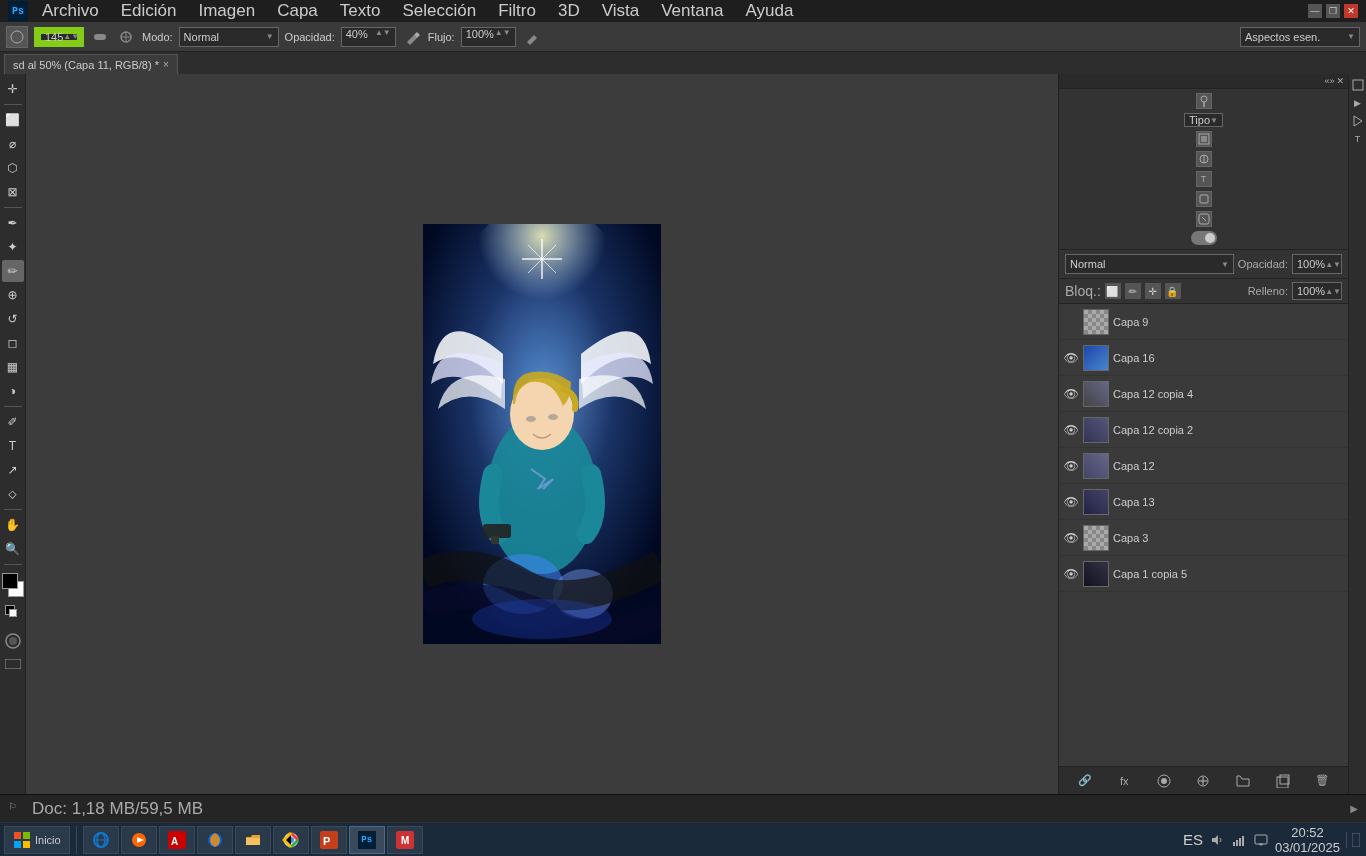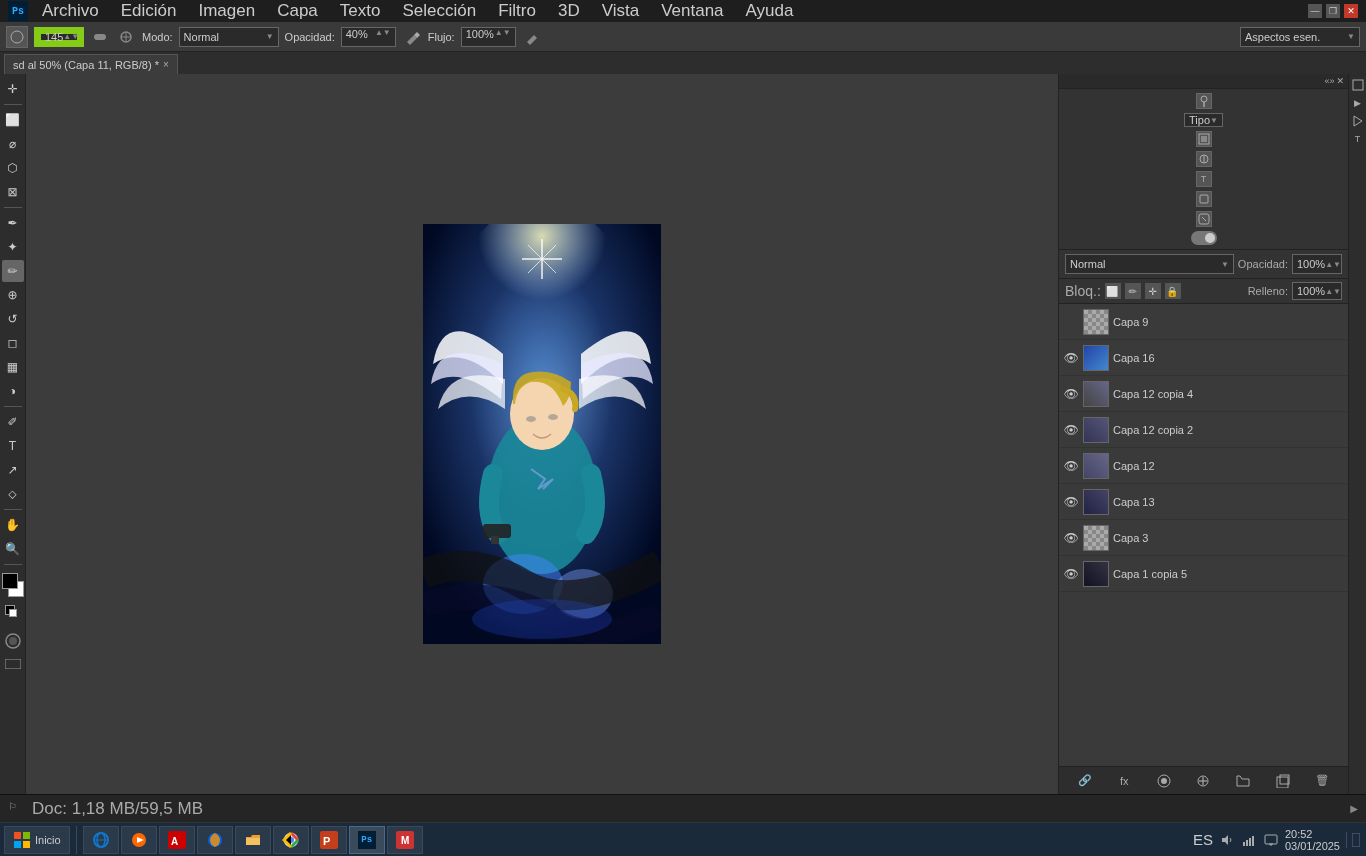--- a/index.html
+++ b/index.html
@@ -202,21 +202,21 @@
       width: 100%; height: 34px; background: #1a2a3a;
       display: flex; align-items: center; padding: 0 4px; gap: 2px;
       border-top: 1px solid #333; position: absolute; bottom: 0;
     }
     .taskbar-btn {
       height: 28px; padding: 0 8px; display: flex; align-items: center; gap: 4px;
       background: #2a3a4a; border: 1px solid #3a4a5a; cursor: pointer; color: #ccc; font-size: 11px;
     }
     .taskbar-icon { width: 18px; height: 18px; display: flex; align-items: center; justify-content: center; }
     .taskbar-sep { width: 1px; height: 28px; background: #3a4a5a; margin: 0 4px; }
-    #taskbar-clock { margin-left: auto; text-align: left; color: #ccc; font-size: 11px; }
+    #taskbar-clock { margin-left: auto; text-align: center; color: #ccc; font-size: 13px; }
     .system-icons { display: flex; align-items: center; gap: 4px; }
     .sys-icon { width: 16px; height: 16px; color: #aaa; font-size: 10px; display: flex; align-items: center; justify-content: center; }
 
     
     .ps-logo {
       width: 20px; height: 20px; background: #001e36;
       display: flex; align-items: center; justify-content: center;
       font-size: 10px; font-weight: bold; color: #31a8ff; font-family: Liberation Mono, monospace;
     }
 

